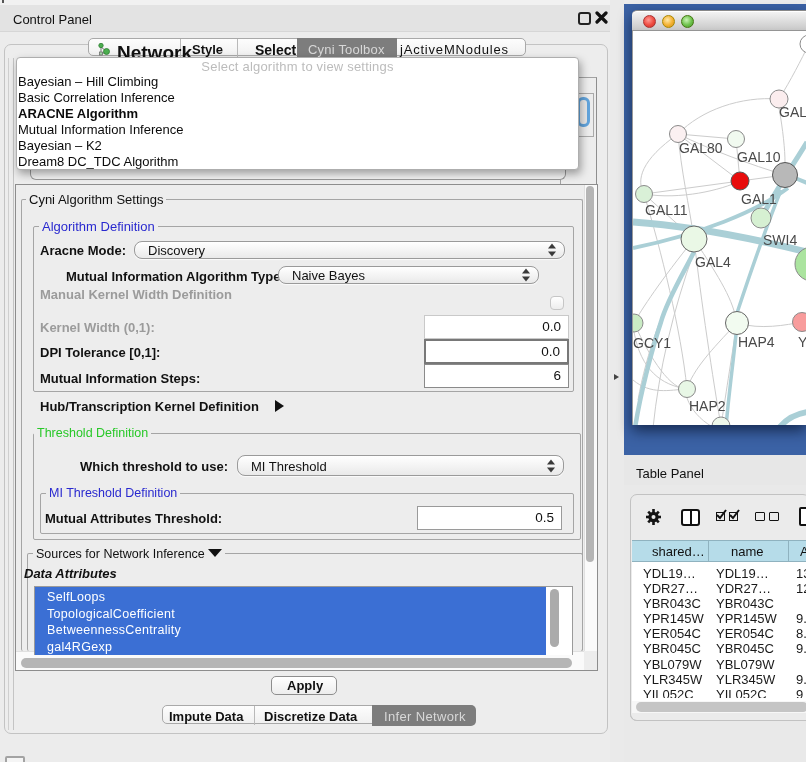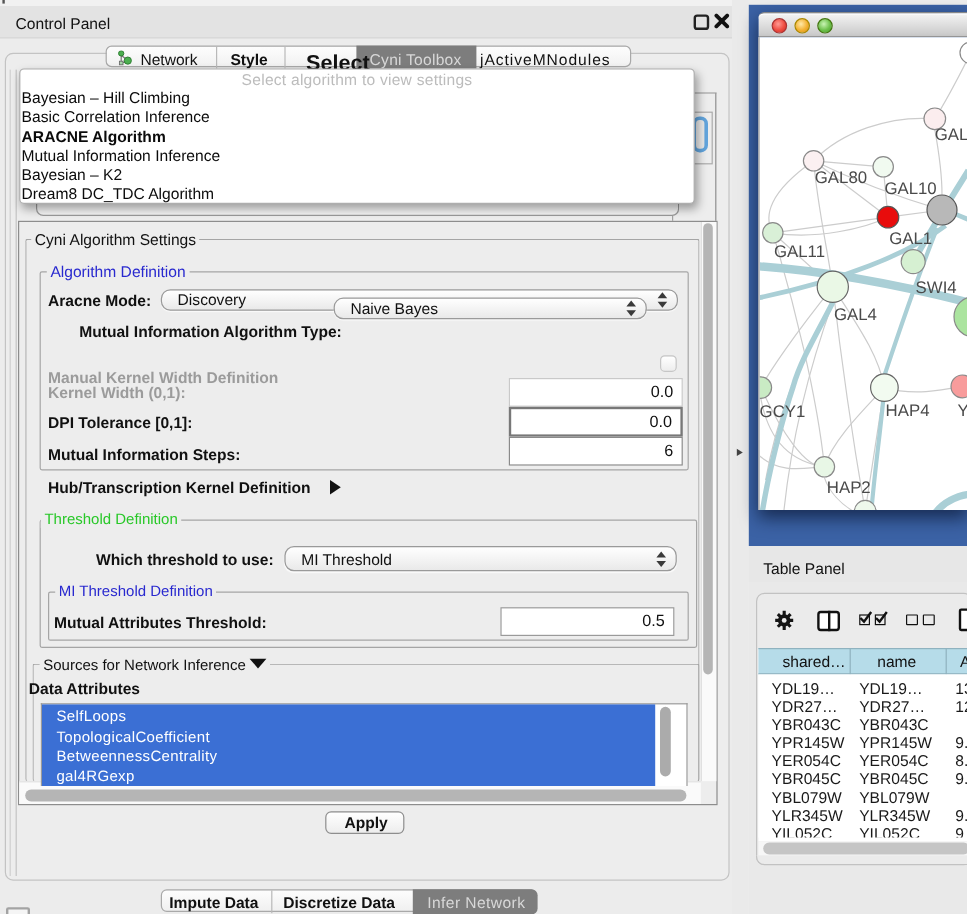--- a/index.html
+++ b/index.html
@@ -44,23 +44,23 @@
   <div class="abs" style="left:148px;top:0;width:1px;height:18px;background:#b9b9b9;"></div>
   <div class="abs" style="left:208px;top:-1px;width:100px;height:19px;background:#7d7d7d;"></div>
   <div class="abs" style="left:9px;top:3px;width:13px;height:13px;">
     <svg width="13" height="13" viewBox="0 0 13 13">
       <path d="M3 3 L3 10 M3 10 L8 10 M3 4 L8 8" stroke="#777" stroke-width="1" fill="none"></path>
       <circle cx="3" cy="2.5" r="2.2" fill="#4caf50" stroke="#2e7d32" stroke-width="0.8"></circle>
       <circle cx="8.5" cy="8.5" r="3" fill="#4caf50" stroke="#2e7d32" stroke-width="0.8"></circle>
       <rect x="1.5" y="9" width="3" height="3" fill="#a5d6a7" stroke="#666" stroke-width="0.7"></rect>
     </svg>
   </div>
-  <div class="abs" style="left:28px;top:2.5px;font-size:13px;font-weight:normal;color:#111;">Network</div>
+  <div class="abs" style="left:28px;top:2.5px;font-size:19px;font-weight:bold;color:#111;">Network</div>
   <div class="abs" style="left:103px;top:2.5px;font-size:13px;font-weight:bold;color:#111;">Style</div>
-  <div class="abs" style="left:166px;top:2.5px;font-size:18px;font-weight:bold;color:#111;">Select</div>
+  <div class="abs" style="left:166px;top:2.5px;font-size:14px;font-weight:bold;color:#111;">Select</div>
   <div class="abs" style="left:219px;top:2.5px;font-size:13px;color:#d8d8d8;letter-spacing:0.2px;">Cyni Toolbox</div>
   <div class="abs" style="left:311px;top:2.5px;font-size:13px;font-weight:normal;color:#111;letter-spacing:0.8px;">jActiveMNodules</div>
 </div>
 
 <div class="abs" style="left:579px;top:60px;width:19px;height:130px;background:#ededed;"></div>
 <div class="abs" style="left:560px;top:77px;width:37px;height:111px;border:1px solid #a2a2a2;border-right:1px solid #8e8e8e;"></div>
 <div class="abs" style="left:570px;top:93px;width:24px;height:44px;border:1px solid #aaa;"></div>
 <div class="abs" style="left:577px;top:97px;width:13px;height:30px;border:3px solid #62a4dc;border-radius:6px;background:#e8e8e8;"></div>
 
 <div class="abs" style="left:30px;top:168px;width:536px;height:12px;border:1px solid #9a9a9a;border-top:none;border-radius:0 0 6px 6px;background:#f4f4f4;"></div>
@@ -78,26 +78,26 @@
 
 <div class="frame abs" style="left:33px;top:226px;width:541px;height:166px;"></div>
 <div class="abs flabel" style="left:39px;top:219px;font-size:13px;color:#2929cf;background:#ededed;">Algorithm Definition</div>
 
 <div class="abs lbl" style="left:40px;top:243px;">Aracne Mode:</div>
 <div class="combo abs" style="left:134px;top:241px;width:431px;height:18px;">
     <span class="ctext">Discovery</span>
     <span class="spin"></span>
   </div>
 <div class="abs lbl" style="left:40px;top:269px;padding-left:26px;">Mutual Information Algorithm Type:</div>
-<div class="combo abs" style="left:278px;top:248px;width:261px;height:18px;">
+<div class="combo abs" style="left:278px;top:266px;width:261px;height:18px;">
     <span class="ctext">Naive Bayes</span>
     <span class="spin"></span>
   </div>
 
-<div class="abs lbl dis" style="left:40px;top:307px;">Manual Kernel Width Definition</div>
+<div class="abs lbl dis" style="left:40px;top:287px;">Manual Kernel Width Definition</div>
 <div class="abs" style="left:550px;top:296px;width:14px;height:14px;border:1.5px solid #c6c6c6;border-radius:4px;background:linear-gradient(#fff,#ededed);"></div>
 
 <div class="abs lbl dis" style="left:40px;top:320px;">Kernel Width (0,1):</div>
 <div class="field abs dis" style="left:424px;top:315px;width:145px;height:24px;border:1px solid #c9c9c9;line-height:22px;">0.0</div>
 <div class="abs lbl" style="left:40px;top:345px;">DPI Tolerance [0,1]:</div>
 <div class="field abs" style="left:424px;top:339px;width:145px;height:25px;border:2px solid #787878;line-height:21px;">0.0</div>
 <div class="abs lbl" style="left:40px;top:371px;">Mutual Information Steps:</div>
 <div class="field abs" style="left:424px;top:364px;width:145px;height:24px;border:1px solid #8a8a8a;line-height:22px;">6</div>
 
 <div class="abs lbl" style="left:40px;top:399px;">Hub/Transcription Kernel Definition</div>
@@ -112,34 +112,34 @@
     <span class="spin"></span>
   </div>
 
 <div class="frame abs" style="left:40px;top:493px;width:534px;height:41px;"></div>
 <div class="abs flabel" style="left:46px;top:486px;font-size:12.5px;color:#2929cf;background:#ededed;">MI Threshold Definition</div>
 <div class="abs lbl" style="left:45px;top:511px;">Mutual Attributes Threshold:</div>
 <div class="field abs" style="left:417px;top:506px;width:145px;height:24px;border:1px solid #9a9a9a;line-height:22px;">0.5</div>
 
 <div class="frame abs" style="left:27px;top:553px;width:556px;height:98px;border-bottom:none;"></div>
 <div class="abs flabel" style="left:33px;top:547px;font-size:12.5px;color:#111;">Sources for Network Inference <span style="display:inline-block;width:0;height:0;border-left:7.5px solid transparent;border-right:7.5px solid transparent;border-top:8px solid #111;vertical-align:1px;"></span></div>
-<div class="abs lbl" style="left:24px;top:566px;">Data Attributes</div>
+<div class="abs lbl" style="left:24px;top:566px;font-style:italic;">Data Attributes</div>
 
 <div class="abs" style="left:34px;top:586px;width:539px;height:69px;border:1px solid #9a9a9a;border-bottom:none;background:#fff;"></div>
 <div class="abs" style="left:35px;top:587px;width:511px;height:68px;background:#3b6fd4;"></div>
 <div class="abs" style="left:47px;top:589px;font-size:12.5px;color:#fff;letter-spacing:0.3px;line-height:16.5px;white-space:pre;">SelfLoops
 TopologicalCoefficient
 BetweennessCentrality
 gal4RGexp</div>
 <div class="abs" style="left:550px;top:589px;width:9px;height:58px;background:#ababab;border-radius:4.5px;"></div>
 
 <div class="abs" style="left:271px;top:676px;width:66px;height:19px;border:1px solid #8e8e8e;border-radius:5px;background:linear-gradient(#ffffff,#ededed);"></div>
 <div class="abs" style="left:287px;top:678px;font-size:13px;font-weight:bold;color:#111;">Apply</div>
 
-<div class="abs" style="left:134px;top:705px;width:313px;height:19px;border:1px solid #a9a9a9;border-radius:5px;background:linear-gradient(#fdfdfd,#f0f0f0);margin-top:36px;">
+<div class="abs" style="left:162px;top:705px;width:313px;height:19px;border:1px solid #a9a9a9;border-radius:5px;background:linear-gradient(#fdfdfd,#f0f0f0);">
   <div class="abs" style="left:91px;top:0;width:1px;height:19px;background:#b9b9b9;"></div>
   <div class="abs" style="left:209px;top:-1px;width:104px;height:21px;background:#7d7d7d;border-radius:0 5px 5px 0;"></div>
   <div class="abs" style="left:6px;top:2.5px;font-size:13px;font-weight:bold;color:#111;">Impute Data</div>
   <div class="abs" style="left:101px;top:2.5px;font-size:13px;font-weight:bold;color:#111;">Discretize Data</div>
   <div class="abs" style="left:221px;top:2.5px;font-size:13px;color:#d8d8d8;letter-spacing:0.35px;">Infer Network</div>
 </div>
 
 <div class="abs" style="left:5px;top:756px;width:20px;height:12px;border:2px solid #a3a3a3;border-radius:2px;background:#f5f5f5;"></div>
 
 <div class="abs" style="left:610px;top:0;width:14px;height:762px;background:#eaeaea;"></div>

